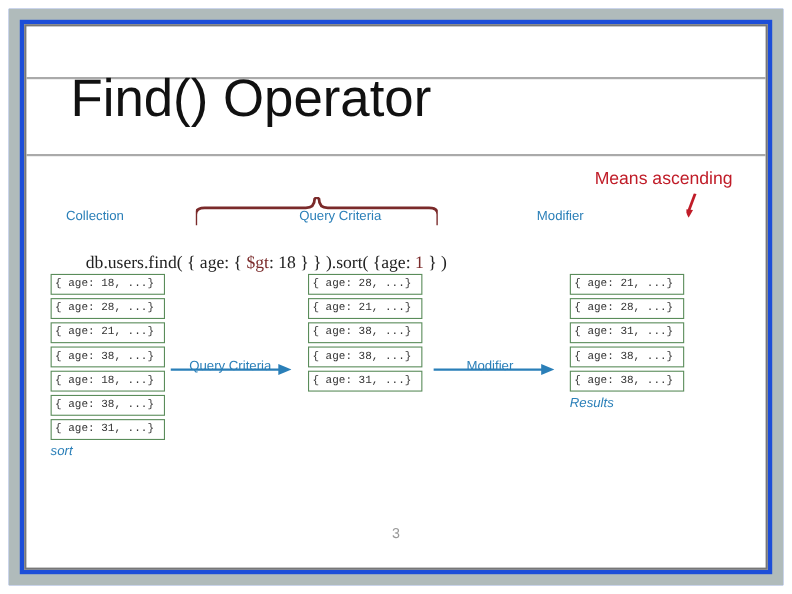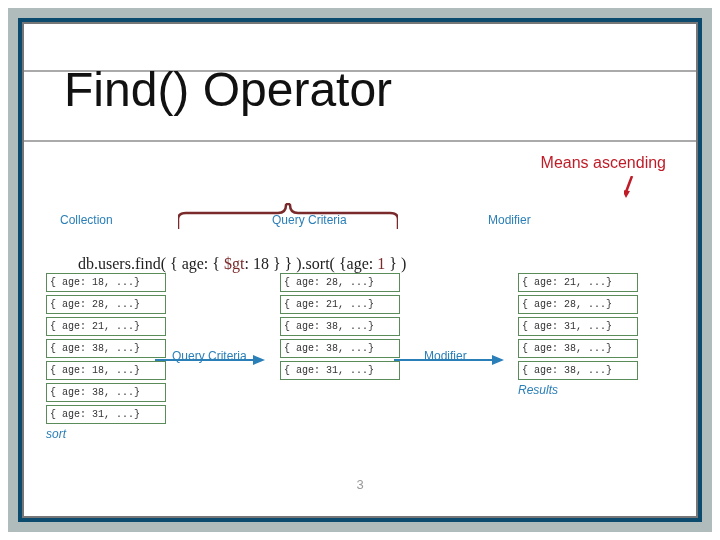--- a/index.html
+++ b/index.html
@@ -7,21 +7,21 @@
     width: 720px;
     height: 540px;
     font-family: Arial, Helvetica, sans-serif;
     background: #fff;
     position: relative;
   }
   .outer-frame {
     position: absolute;
     inset: 8px;
     border: 10px solid #b0bbbb;
-    background: #0c4a6e;
+    background: #1d4ed8;
   }
   .inner-frame {
     position: absolute;
     inset: 4px;
     border: 2px solid #777;
     background: #fff;
   }
   .title-band-top { position: absolute; left: 0; right: 0; top: 46px; border-top: 2px solid #aaa; }
   .title-band-bot { position: absolute; left: 0; right: 0; top: 116px; border-top: 2px solid #aaa; }
   .title {
@@ -45,21 +45,20 @@
     top: 152px;
     width: 10px; height: 22px;
   }
   .anno-arrow svg { width: 100%; height: 100%; }
 
   .diagram {
     position: absolute;
     left: 16px; right: 16px;
     top: 165px;
     bottom: 40px;
-    margin-top: 24px;
   }
 
   .label {
     position: absolute;
     font-size: 12px;
     color: #2a7fb8;
   }
   .lbl-collection { left: 20px; top: 0; }
   .lbl-criteria-top { left: 232px; top: 0; }
   .lbl-modifier-top { left: 448px; top: 0; }
@@ -76,21 +75,21 @@
     left: 6px; top: 24px;
     font-family: Liberation Serif, serif;
     font-size: 16px;
     color: #222;
     white-space: pre;
   }
 
   .col {
     position: absolute;
     top: 60px;
-    width: 120px;
+    width: 104px;
   }
   .col1 { left: 6px; }
   .col2 { left: 240px; }
   .col3 { left: 478px; }
   .item {
     border: 1px solid #5a8c5a;
     padding: 2px 3px;
     margin-bottom: 3px;
     font-family: "Courier New", monospace;
     font-size: 10px;

